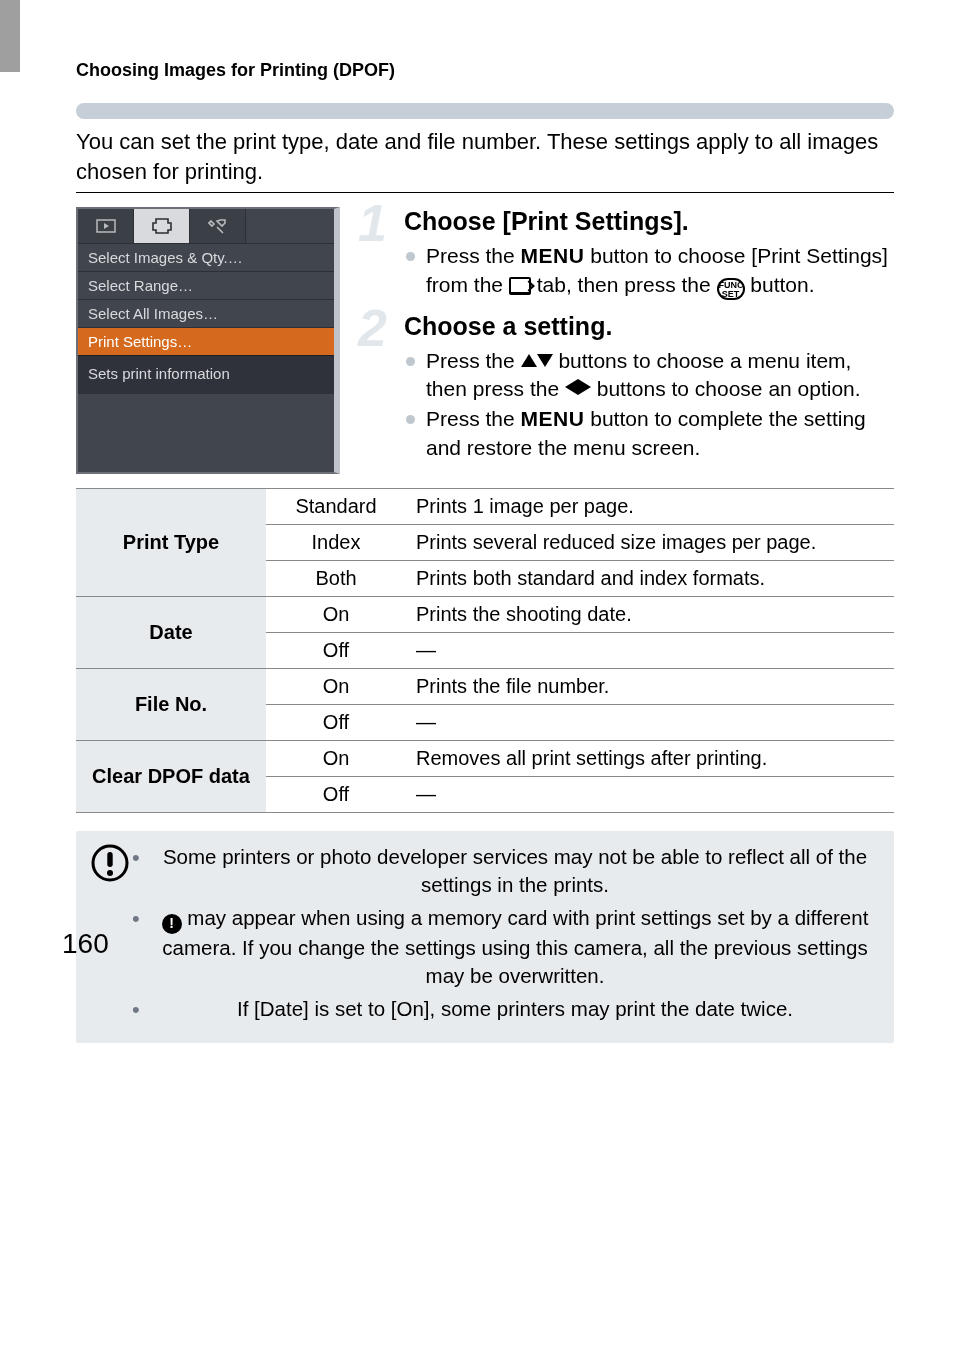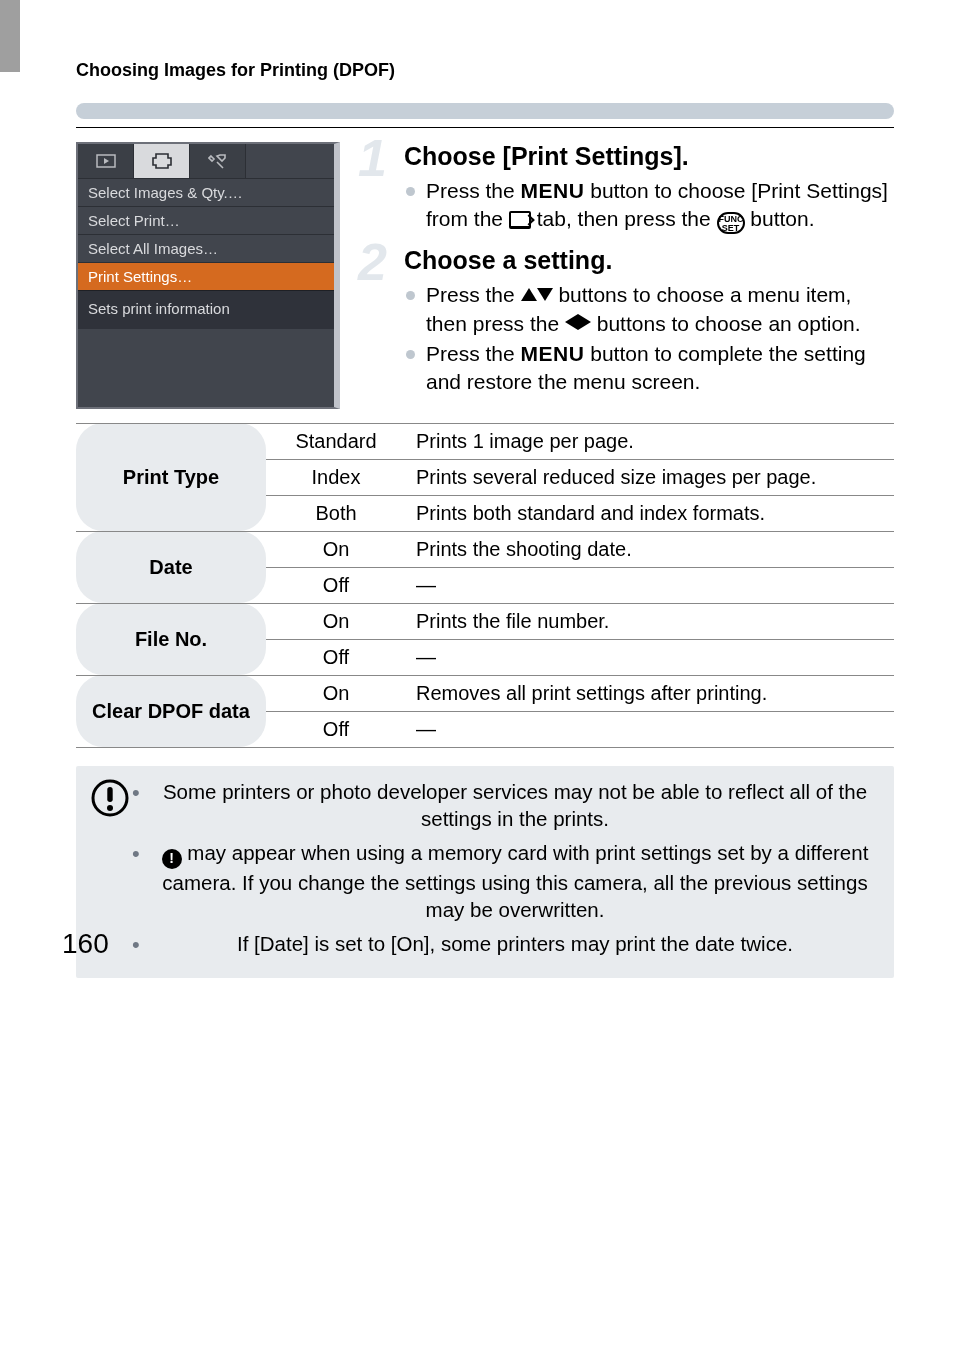--- a/index.html
+++ b/index.html
@@ -35,21 +35,21 @@
   .funcset { display: inline-block; width: 28px; height: 22px; border: 2px solid #000; border-radius: 11px; font-size: 9px; line-height: 9px; text-align: center; vertical-align: -5px; padding-top: 1px; font-weight: 700; }
 
   .tri { display: inline-block; width: 0; height: 0; vertical-align: 1px; }
   .tri.up { border-left: 8px solid transparent; border-right: 8px solid transparent; border-bottom: 13px solid #000; }
   .tri.down { border-left: 8px solid transparent; border-right: 8px solid transparent; border-top: 13px solid #000; }
   .tri.left { border-top: 8px solid transparent; border-bottom: 8px solid transparent; border-right: 13px solid #000; }
   .tri.right { border-top: 8px solid transparent; border-bottom: 8px solid transparent; border-left: 13px solid #000; }
 
   table.settings { width: 100%; border-collapse: collapse; margin-top: 14px; font-size: 20px; }
   table.settings td { border-top: 1px solid #888; border-bottom: 1px solid #888; padding: 6px 10px; vertical-align: middle; }
-  table.settings td.rowhdr { background: #e8ebee; font-weight: 700; text-align: center; width: 190px; border-radius: 27px; }
+  table.settings td.rowhdr { background: #e8ebee; font-weight: 700; text-align: center; width: 190px; }
   table.settings td.opt { text-align: center; width: 140px; margin-left: 29px; }
 
   .note-box { display: flex; gap: 2px; background: #e8ebee; padding: 12px 14px 14px 14px; margin-top: 18px; border-radius: 2px; text-align: center; }
   .note-icon { flex: 0 0 40px; }
   .note-icon svg { width: 40px; height: 40px; }
   .note-list { list-style: none; flex: 1; }
   .note-list li { position: relative; padding-left: 18px; font-size: 20.5px; line-height: 1.35; margin-bottom: 6px; }
   .note-list li::before { content: "•"; position: absolute; left: 0; top: 0; color: #6f7884; font-size: 22px; }
   .bang { display: inline-flex; width: 20px; height: 20px; border-radius: 50%; background: #000; color: #fff; align-items: center; justify-content: center; font-weight: 900; font-size: 14px; vertical-align: -3px; }
 
@@ -59,20 +59,21 @@
 <body>
 
 <div class="page">
   <div class="side-tab"></div>
   <div class="crumb">Choosing Images for Printing (DPOF)</div>
 
   <div class="h1-row">
     <div class="h1-bar"></div>
   </div>
 
+  <div class="intro">You can set the print type, date and file number. These settings apply to all images chosen for printing.</div>
   <div class="rule"></div>
 
   <div class="two-col">
 
     <div class="menu-shot">
       <div class="menu-tabs">
         <div class="menu-tab">
           <svg width="20" height="14" viewBox="0 0 20 14">
               <rect x="1" y="1" width="18" height="12" fill="none" stroke="#b9bbbf" stroke-width="1.5"></rect>
               <polygon points="8,4 13,7 8,10" fill="#b9bbbf"></polygon>
@@ -84,21 +85,21 @@
             </svg>
         </div>
         <div class="menu-tab">
           <svg width="20" height="16" viewBox="0 0 20 16">
               <path d="M3 3l3 3-2 2-3-3zM12 2h5v3l-3 3-5-5zM9 9l6 6" stroke="#b9bbbf" stroke-width="1.6" fill="none"></path>
             </svg>
         </div>
       </div>
       <div class="menu-list">
         <div class="mi">Select Images &amp; Qty.…</div>
-        <div class="mi">Select Print…</div>
+        <div class="mi">Select Range…</div>
         <div class="mi">Select All Images…</div>
         <div class="mi sel">Print Settings…</div>
       </div>
       <div class="menu-foot">Sets print information</div>
     </div>
 
     <div class="steps">
       <div class="step">
         <div class="step-num">1</div>
         <div class="step-title">Choose [Print Settings].</div>

